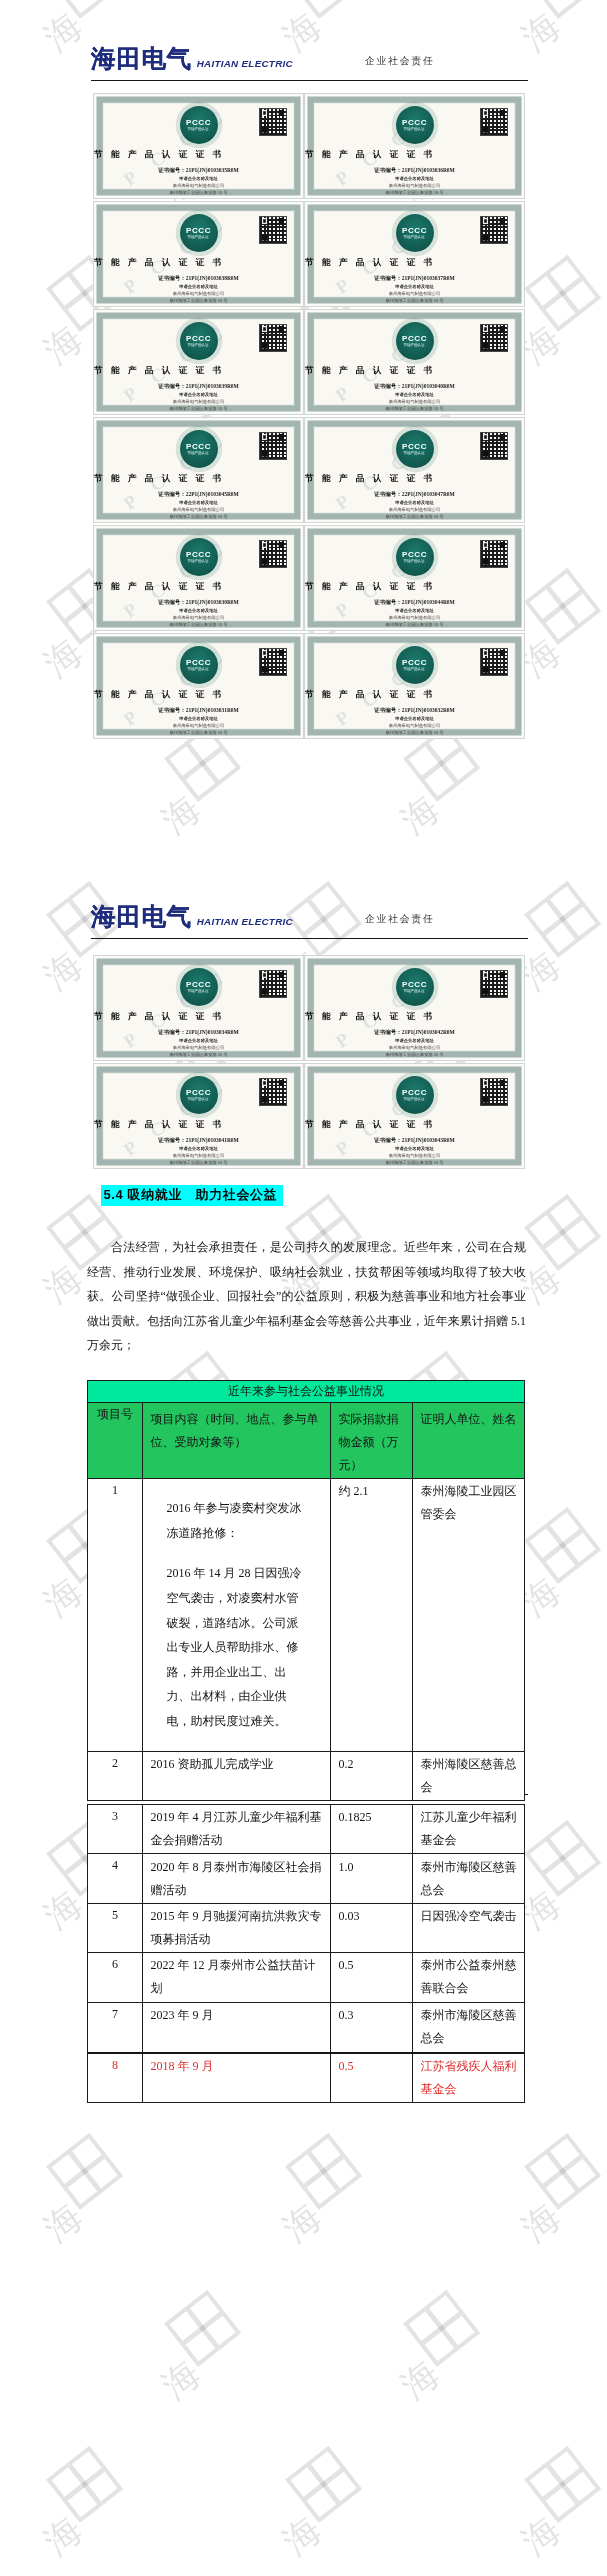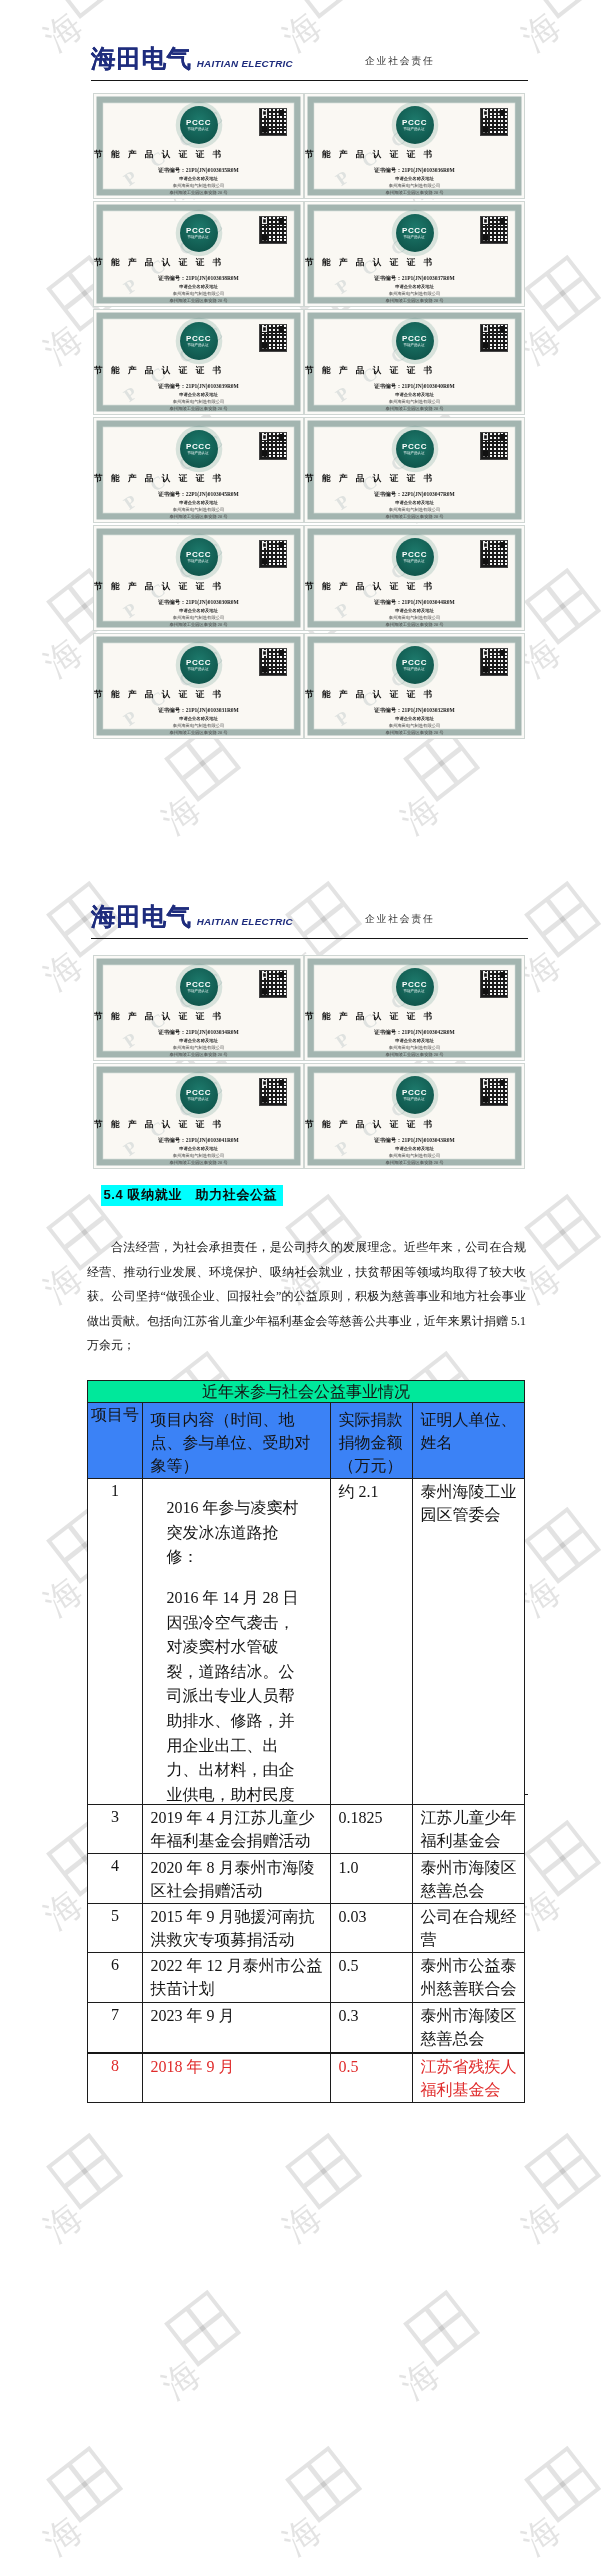--- a/index.html
+++ b/index.html
@@ -58,24 +58,24 @@
       font-family:"Liberation Sans","DejaVu Sans",sans-serif;}
   .intro{position:absolute;left:87px;top:1207px;width:439px;z-index:2;font-size:12px;line-height:24.6px;
       text-align:justify;text-indent:2em;color:#141414;margin-top:28px;}
   .item{position:absolute;left:87px;width:439px;z-index:2;font-size:13px;line-height:24.6px;
       padding-left:51px;box-sizing:border-box;color:#141414;}
   .item1{top:1330px;}
   .item2{top:1355px;}
   
   .ptable{position:absolute;left:87px;width:438px;z-index:2;border-collapse:collapse;
       table-layout:fixed;border:1.5px solid #111;}
-  .ptable td{border:1px solid #1c1c1c;background:#fff;font-size:16px;line-height:23px;
+  .ptable td{border:1px solid #1c1c1c;background:#fff;font-size:12px;line-height:23px;
       padding:1.2px 4.9px 1.2px 7.4px;vertical-align:top;color:#141414;font-family:Liberation Serif, serif;}
   .t-title td{background:#00E89B;text-align:center;height:21px;line-height:21px;padding:0;}
-  .t-head td{background:#3b82f6;padding-top:4.9px;}
+  .t-head td{background:#22c55e;padding-top:4.9px;}
   .c-no{text-align:center;vertical-align:middle;padding:0 !important;}
   .c-content p{margin:16px;line-height:24.6px;}
   .red-row td{color:#E02B2B;}
   .thick-top td{border-top:2.1px solid #161616;}
 </style>
 </head>
 <body>
 
 <div class="canvas">
 
@@ -544,21 +544,21 @@
     <tr style="height:48px">
       <td class="c-no">4</td>
       <td>2020 年 8 月泰州市海陵区社会捐赠活动</td>
       <td>1.0</td>
       <td>泰州市海陵区慈善总会</td>
     </tr>
     <tr style="height:47px">
       <td class="c-no">5</td>
       <td>2015 年 9 月驰援河南抗洪救灾专项募捐活动</td>
       <td>0.03</td>
-      <td>公司在合规经营</td>
+      <td>日因强冷空气袭击</td>
     </tr>
     <tr style="height:47px">
       <td class="c-no">6</td>
       <td>2022 年 12 月泰州市公益扶苗计划</td>
       <td>0.5</td>
       <td>泰州市公益泰州慈善联合会</td>
     </tr>
     <tr style="height:51px">
       <td class="c-no">7</td>
       <td>2023 年 9 月</td>

